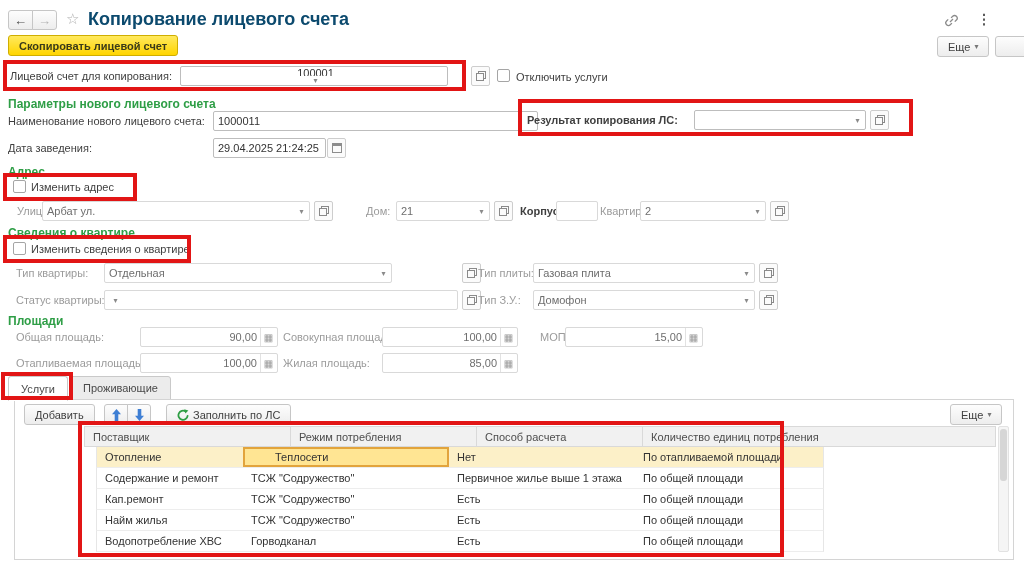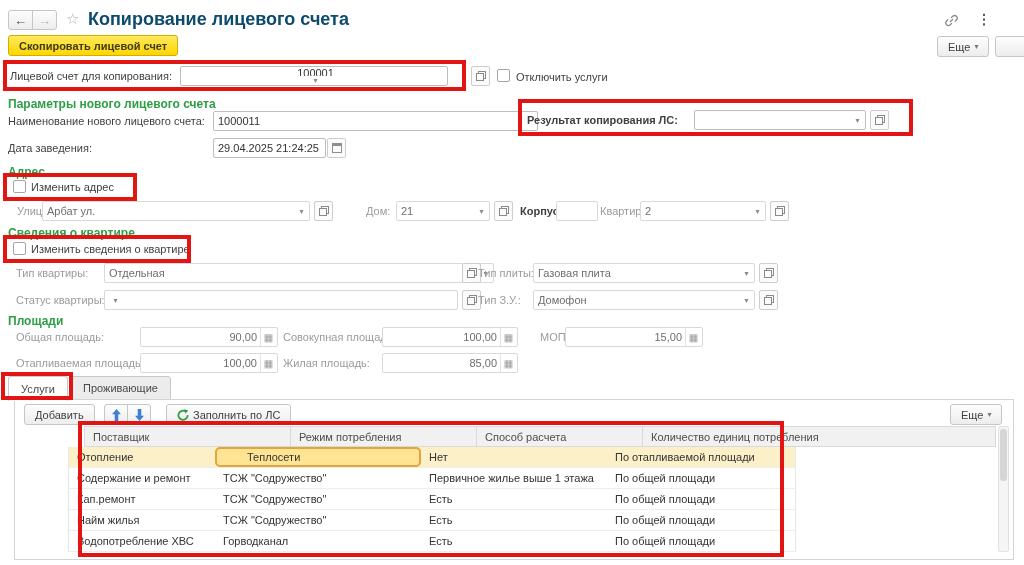--- a/index.html
+++ b/index.html
@@ -34,25 +34,25 @@
   .cb{position:absolute;width:13px;height:13px;border:1px solid #a5a5a5;border-radius:2px;background:#fff;}
   .anno{position:absolute;border:4px solid #e21515;pointer-events:none;z-index:40;}
   .tab{position:absolute;top:376px;height:24px;display:flex;align-items:center;padding:0 12px;
        border:1px solid #c9c9c9;border-radius:3px 3px 0 0;background:#ececec;color:#4a4a4a;}
   .tab.active{background:#fff;border-bottom:1px solid #fff;height:25px;z-index:3;}
   .panel{position:absolute;left:14px;top:399px;width:1000px;height:161px;border:1px solid #d4d4d4;background:#fff;}
   .thead{position:absolute;left:84px;top:426px;width:912px;height:21px;display:flex;
        background:#f1f1f1;border:1px solid #d9d9d9;z-index:2;}
   .th{flex:none;display:flex;align-items:center;padding:0 8px;border-right:1px solid #d9d9d9;
        color:#4d4d4d;overflow:hidden;white-space:nowrap;}
-  .trow{position:absolute;left:68px;width:728px;height:21px;display:flex;background:#fff;
+  .trow{position:absolute;left:96px;width:728px;height:21px;display:flex;background:#fff;
        border-bottom:1px solid #ededed;border-left:1px solid #e6e6e6;border-right:1px solid #e6e6e6;z-index:2;}
   .trow.sel{background:#fcf0c8;}
   .td{flex:none;display:flex;align-items:center;padding:0 8px;overflow:hidden;white-space:nowrap;color:#333;}
-  .td.cur{background:#ffe593;outline:2px solid #e2a43c;outline-offset:-2px;border-radius:5px;padding-left:32px;}
+  .td.cur{background:#ffe593;outline:2px solid #e2a43c;outline-offset:-2px;border-radius:0;padding-left:32px;}
   .w0{width:146px;}.w1{width:206px;}.w2{width:186px;}.w3{width:166px;}.w4{width:208px;}
   .vscroll{position:absolute;left:998px;top:426px;width:11px;height:126px;background:#f5f5f5;
        border:1px solid #e2e2e2;border-radius:2px;z-index:2;}
   .vthumb{position:absolute;left:1px;top:2px;width:7px;height:52px;background:#d6d6d6;border-radius:3px;}
   .dots{position:absolute;font-size:14px;font-weight:bold;color:#5a5a5a;letter-spacing:0;}
   .star{position:absolute;font-size:15px;color:#b0b0b0;}
   .title{position:absolute;font-size:18px;font-weight:bold;color:#0c4a6e;white-space:nowrap;}
 </style>
 </head>
 <body>
@@ -155,21 +155,21 @@
   <div class="sqbtn" style="left:770px;top:201px;">
     <span class="openic"></span>
   </div>
 
   <span class="sect" style="left:8px;top:226px;">Сведения о квартире</span>
   <div class="cb" style="left:13px;top:242px;"></div>
   <span class="lbl" style="left:31px;top:243px;">Изменить сведения о квартире</span>
   <div class="anno" style="left:3px;top:235px;width:188px;height:28px;"></div>
 
   <span class="lbl dis" style="left:16px;top:267px;">Тип квартиры:</span>
-  <div class="inp dis2" style="left:104px;top:263px;width:390px;">
+  <div class="inp dis2" style="left:104px;top:263px;width:288px;">
     <span class="val">Отдельная</span>
     <span class="dd">▾</span>
   </div>
   <div class="sqbtn" style="left:462px;top:263px;">
     <span class="openic"></span>
   </div>
 
   <span class="lbl dis" style="left:478px;top:267px;">Тип плиты:</span>
   <div class="inp dis2" style="left:533px;top:263px;width:222px;">
     <span class="val">Газовая плита</span>

